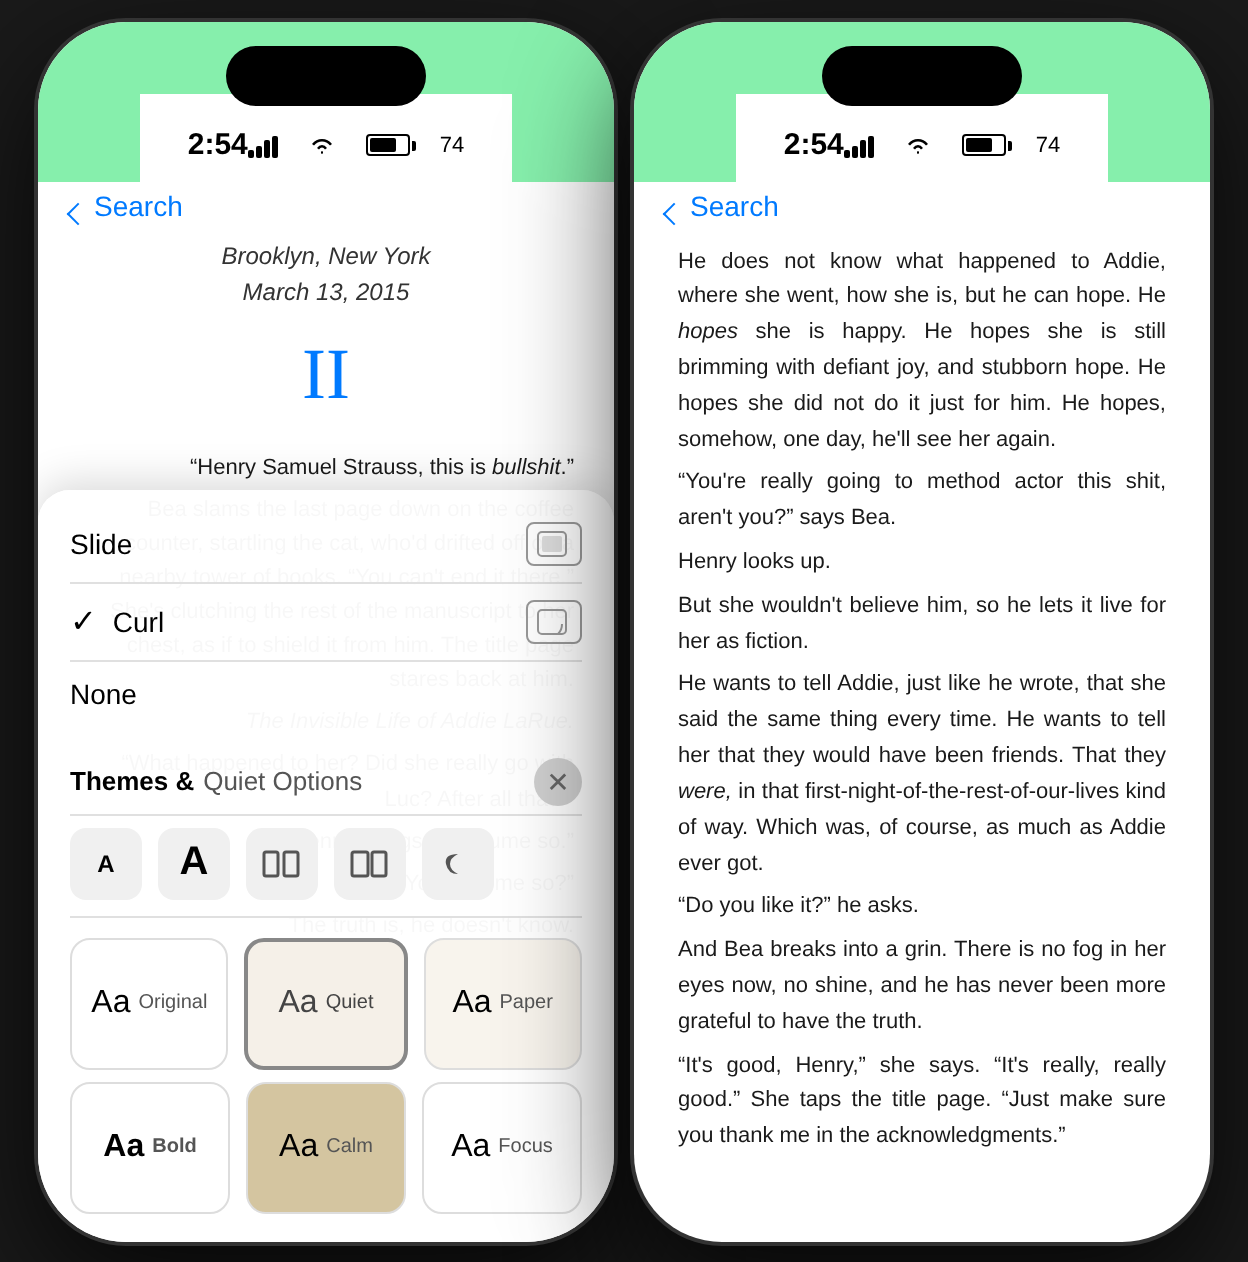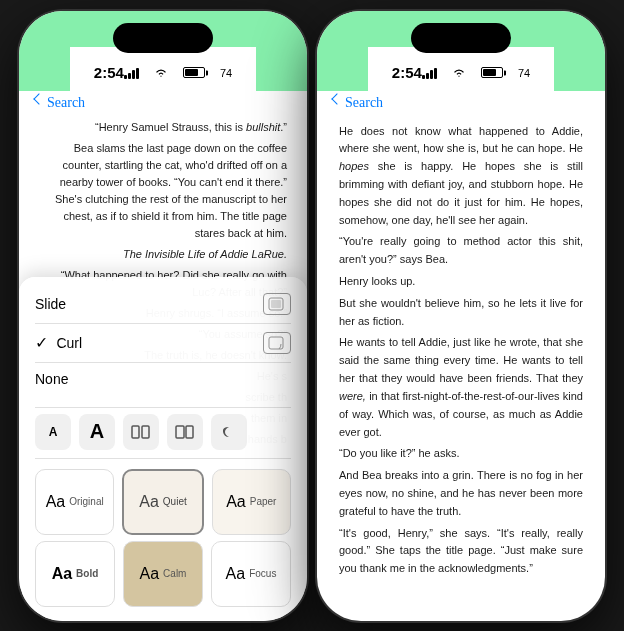--- a/index.html
+++ b/index.html
@@ -98,25 +98,24 @@
     }
 
     
     .nav-bar {
       padding: 4px 16px 8px;
       background: #fff;
     }
 
     .nav-back {
       display: flex;
-      align-items: flex-start;
+      align-items: flex-end;
       color: #007AFF;
       font-size: 14px;
       gap: 4px;
-      font-family: Liberation Serif, serif;
     }
 
     .chevron-left {
       width: 8px;
       height: 8px;
       border-left: 1.5px solid #007AFF;
       border-bottom: 1.5px solid #007AFF;
       transform: rotate(45deg);
     }
 
@@ -391,20 +390,24 @@
     </div>
 
     <div class="nav-bar">
       <div class="nav-back">
         <div class="chevron-left"></div>
         <span>Search</span>
       </div>
     </div>
 
     <div class="book-content">
+      <div class="book-header">
+        <div class="book-location">Brooklyn, New York<br>March 13, 2015</div>
+        <div class="chapter-num">II</div>
+      </div>
       <div class="book-paragraph">“Henry Samuel Strauss, this is <em>bullshit</em>.”</div>
       <div class="book-paragraph">Bea slams the last page down on the coffee counter, startling the cat, who'd drifted off on a nearby tower of books. “You can't end it there.” She's clutching the rest of the manuscript to her chest, as if to shield it from him. The title page stares back at him.</div>
       <div class="book-paragraph" style="font-style:italic;">The Invisible Life of Addie LaRue.</div>
       <div class="book-paragraph">“What happened to her? Did she really go with Luc? After all that?”</div>
       <div class="book-paragraph">Henry shrugs. “I assume so.”</div>
       <div class="book-paragraph">“You assume so?”</div>
       <div class="book-paragraph">The truth is, he doesn't know.</div>
       <div class="book-paragraph">He's s</div>
       <div class="book-paragraph">scribe th</div>
       <div class="book-paragraph">them in</div>
@@ -435,20 +438,27 @@
             </svg>
           </div>
         </div>
         <div class="transition-item">
           <span class="transition-name">None</span>
           <div style="width:28px;"></div>
         </div>
       </div>
 
       <div class="themes-section">
+        <div class="themes-header-row">
+          <div>
+            <span class="themes-title">Themes &amp;</span>
+            <span style="font-size:13px;color:#555;">Quiet Options</span>
+          </div>
+          <div class="close-btn">✕</div>
+        </div>
 
         <div class="text-controls">
           <div class="text-size-btn small">A</div>
           <div class="text-size-btn large">A</div>
           <div class="text-control-icon">
             <svg width="20" height="16">
               <rect x="1" y="2" width="7" height="12" rx="1" fill="none" stroke="#555" stroke-width="1.5"></rect>
               <rect x="11" y="2" width="7" height="12" rx="1" fill="none" stroke="#555" stroke-width="1.5"></rect>
             </svg>
           </div>

